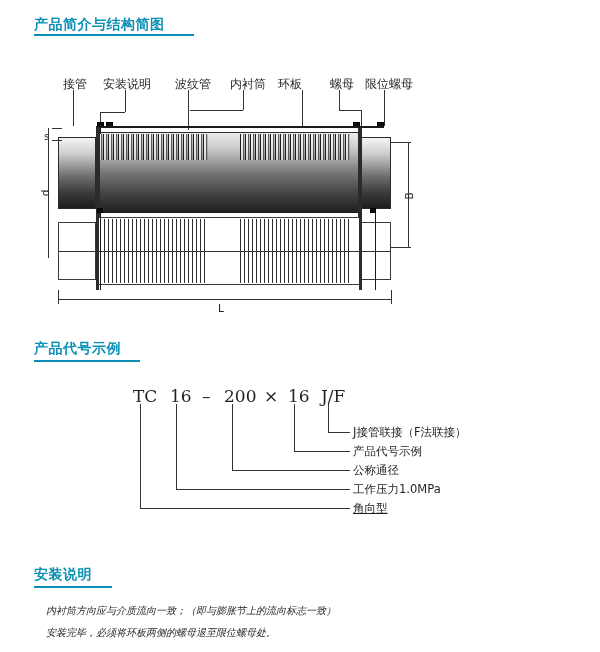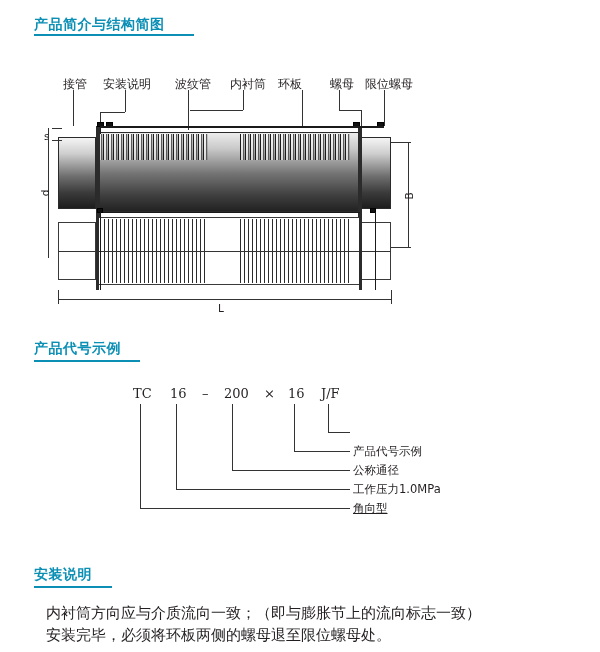--- a/index.html
+++ b/index.html
@@ -110,36 +110,37 @@
   
   #fig2 {
     position: absolute;
     left: 40px;
     top: 372px;
     width: 470px;
     height: 165px;
   }
   .code-token {
     position: absolute;
-    font-size: 13px;
+    font-size: 17px;
     font-family: "DejaVu Serif", "Liberation Serif", serif;
     white-space: nowrap;
   }
   .code-desc {
     position: absolute;
     font-size: 11.5px;
     white-space: nowrap;
   }
 
   
   .note {
     position: absolute;
-    font-size: 15px;
+    font-size: 10px;
     color: #231f20;
     white-space: nowrap;
+    font-style: italic;
   }
 </style>
 </head>
 <body>
 
 <div class="section-title" style="left:34px; top:16px;">产品简介与结构简图</div>
 <div class="title-underline" style="left:34px; top:34px; width:160px;"></div>
 
 <div id="fig1">
 
@@ -220,20 +221,21 @@
   <div class="code-token" style="left:93px; top:14px;">TC</div>
   <div class="code-token" style="left:130px; top:14px;">16</div>
   <div class="code-token" style="left:162px; top:14px;">–</div>
   <div class="code-token" style="left:184px; top:14px;">200</div>
   <div class="code-token" style="left:224px; top:14px;">×</div>
   <div class="code-token" style="left:248px; top:14px;">16</div>
   <div class="code-token" style="left:281px; top:14px;">J/F</div>
 
   <div class="vline" style="left:288px; top:32px; height:28px;"></div>
   <div class="hline" style="left:288px; top:60px; width:22px;"></div>
+  <div class="code-desc" style="left:313px; top:53px;">J接管联接（F法联接）</div>
 
   <div class="vline" style="left:254px; top:32px; height:47px;"></div>
   <div class="hline" style="left:254px; top:79px; width:56px;"></div>
   <div class="code-desc" style="left:313px; top:72px;">产品代号示例</div>
 
   <div class="vline" style="left:192px; top:32px; height:66px;"></div>
   <div class="hline" style="left:192px; top:98px; width:118px;"></div>
   <div class="code-desc" style="left:313px; top:91px;">公称通径</div>
 
   <div class="vline" style="left:136px; top:32px; height:85px;"></div>

